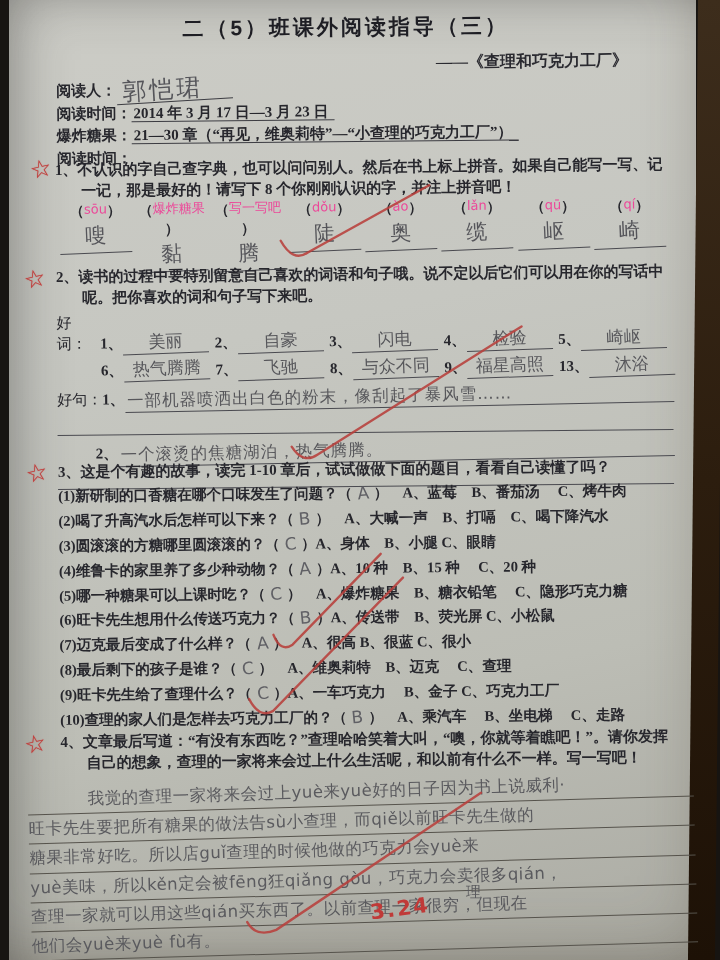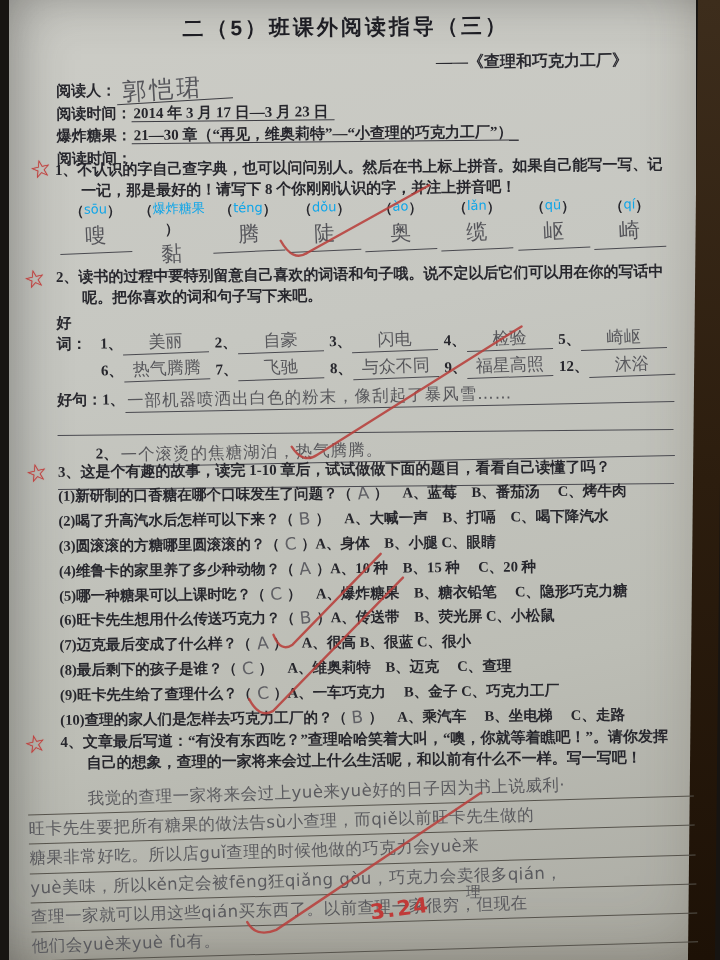--- a/index.html
+++ b/index.html
@@ -14,36 +14,36 @@
         box-shadow:inset 30px 18px 60px -30px rgba(40,40,40,.45), inset -18px -30px 70px -30px rgba(60,50,35,.35);}
   .content{position:absolute;left:0;top:0;width:720px;height:960px;transform:rotate(-0.55deg);color:#27272d;}
   .abs{position:absolute;}
   .print{color:#27272d;}
   .title{left:0;top:13px;width:700px;text-align:center;font-family:"Liberation Sans","DejaVu Sans",sans-serif;
         font-weight:bold;font-size:21px;letter-spacing:3px;color:#1e1e24;}
   .subtitle{right:88px;top:53px;font-size:16px;font-weight:bold;color:#2a2a30;}
   .meta{left:60px;top:74px;width:600px;font-size:15px;line-height:22.5px;font-weight:bold;}
   .meta .mrow{white-space:nowrap;}
   .meta .uval{border-bottom:1.2px solid #3c3c42;padding:0 6px 0 2px;font-weight:bold;}
-  .hw{font-family:"DejaVu Sans",sans-serif;color:#0ea5e9;font-weight:normal;}
+  .hw{font-family:"DejaVu Sans",sans-serif;color:#ec4899;font-weight:normal;}
   .name-hw{display:inline-block;font-size:24px;transform:rotate(-3deg) translateY(2px);letter-spacing:3px;
         border-bottom:1.2px solid #3c3c42;min-width:104px;padding:0 6px;color:#55555a;}
   .sec{font-size:15px;line-height:21px;font-weight:bold;}
   .sec .body{display:block;}
   .star{position:absolute;color:#c0403e;font-size:24px;font-family:"DejaVu Sans",sans-serif;
         transform:rotate(-12deg);text-shadow:0 0 1px #c0403e;}
   .s1{left:58px;top:157px;width:612px;}
   .pyrow{left:62px;top:199px;width:606px;display:flex;justify-content:space-between;}
   .pyc{width:72px;text-align:center;}
   .pp{color:#27272d;font-size:14px;font-weight:bold;}
   .py{font-size:13px;display:inline-block;transform:translateY(-2px);}
   .zi{font-size:21px;margin-top:1px;border-bottom:1.4px solid #4a4a50;padding-bottom:3px;
       transform:rotate(-2deg);color:#55555a;}
   .s2{left:58px;top:264px;width:616px;}
-  .wlabel{font-weight:bold;}
+  .wlabel{font-weight:normal;}
   .wrow{margin-top:4px;display:flex;align-items:flex-end;flex-wrap:nowrap;}
   .witem{display:inline-flex;align-items:flex-end;margin-right:6px;}
   .wn{font-weight:bold;white-space:nowrap;}
   .wv{display:inline-block;min-width:82px;text-align:center;border-bottom:1.3px solid #4a4a50;
       font-size:17px;padding:0 2px 1px;transform:rotate(-1.5deg);color:#57575b;white-space:nowrap;}
   .srow{display:flex;align-items:flex-end;margin-top:6px;}
   .sv{flex:1;border-bottom:1.3px solid #4a4a50;font-size:16.5px;padding:0 2px 1px;
       transform:rotate(-0.6deg);color:#57575b;letter-spacing:1px;white-space:nowrap;}
   .uline{border-bottom:1.3px solid #4a4a50;height:22px;margin-top:2px;}
   .s3{left:58px;top:458px;width:622px;}
@@ -100,21 +100,21 @@
     <div class="abs pyrow">
       <div class="pyc">
         <span class="pp">（</span><span class="hw py">sōu</span><span class="pp">）</span>
         <div class="hw zi">嗖</div>
       </div>
       <div class="pyc">
         <span class="pp">（</span><span class="hw py">爆炸糖果</span><span class="pp">）</span>
         <div class="hw zi">黏</div>
       </div>
       <div class="pyc">
-        <span class="pp">（</span><span class="hw py">téng</span><span class="pp">）</span>
+        <span class="pp">（</span><span class="hw py">写一写吧</span><span class="pp">）</span>
         <div class="hw zi">腾</div>
       </div>
       <div class="pyc">
         <span class="pp">（</span><span class="hw py">dǒu</span><span class="pp">）</span>
         <div class="hw zi">陡</div>
       </div>
       <div class="pyc">
         <span class="pp">（</span><span class="hw py">ào</span><span class="pp">）</span>
         <div class="hw zi">奥</div>
       </div>
@@ -170,21 +170,21 @@
           </span>
         <span class="witem">
             <span class="wn">8、</span>
             <span class="hw wv">与众不同</span>
           </span>
         <span class="witem">
             <span class="wn">9、</span>
             <span class="hw wv">福星高照</span>
           </span>
         <span class="witem">
-            <span class="wn">12、</span>
+            <span class="wn">13、</span>
             <span class="hw wv">沐浴</span>
           </span>
       </div>
 
       <div class="srow">
         <span class="wlabel">好句：</span>
         <span class="wn">1、</span>
         <span class="hw sv">一部机器喷洒出白色的粉末，像刮起了暴风雪……</span>
       </div>
       <div class="uline"></div>

